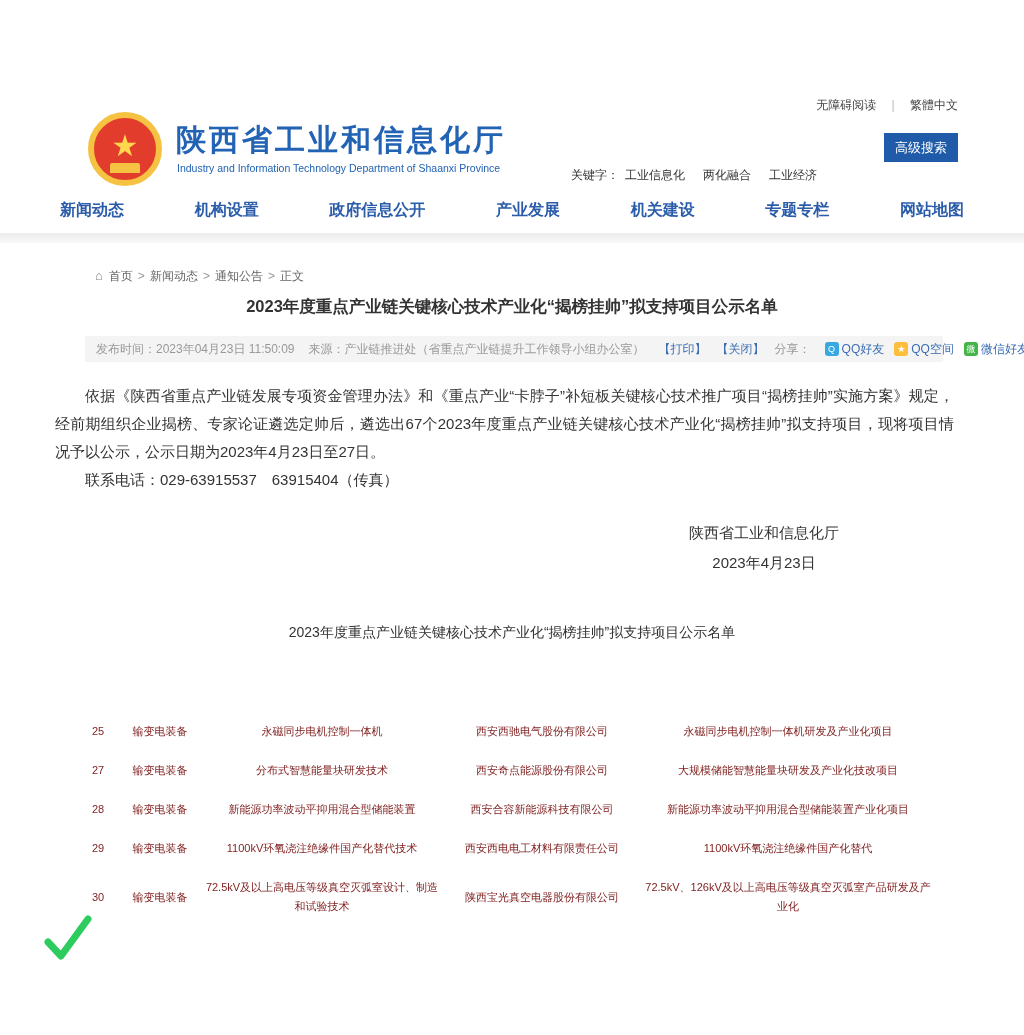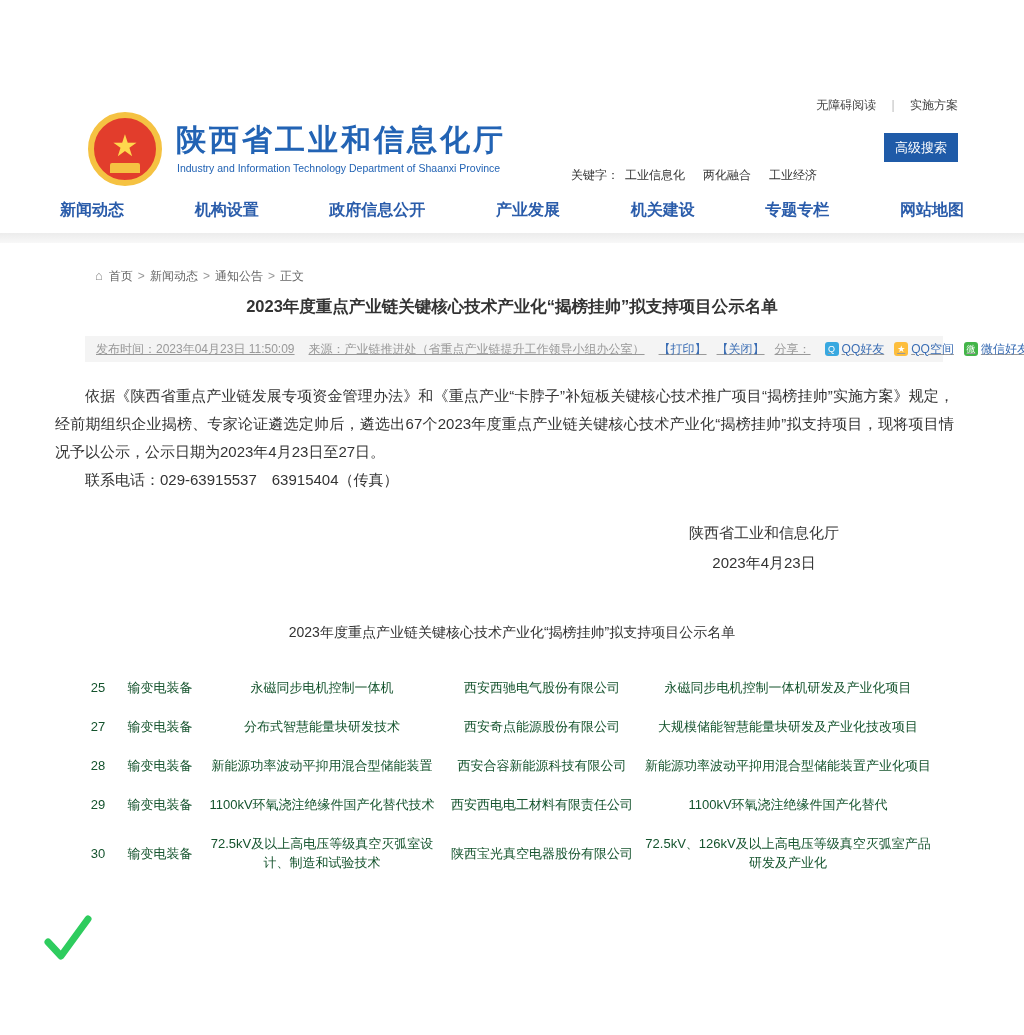--- a/index.html
+++ b/index.html
@@ -48,60 +48,60 @@
   .breadcrumb { position:absolute; left:95px; top:268px; font-size:12px; color:#666; }
   .breadcrumb .home-ic { color:#888; margin-right:6px; font-size:13px; }
   .breadcrumb .crumb { color:#666; text-decoration:none; cursor:pointer; }
   .breadcrumb .csep { margin:0 5px; color:#999; }
   .breadcrumb .crumb:first-of-type .csep { display:none; }
 
   
   .art-title { position:absolute; left:63px; top:296px; width:898px; text-align:center;
                font-size:16.5px; font-weight:bold; color:#333; }
   .meta-bar { position:absolute; left:85px; top:336px; width:858px; height:26px; background:#f4f4f4;
-              display:flex; align-items:center; font-size:12px; color:#999; padding-left:11px; white-space:nowrap;text-decoration:underline; }
+              display:flex; align-items:center; font-size:12px; color:#999; padding-left:11px; white-space:nowrap; }
   .meta-bar .mv { color:#999; margin-right:14px; }
   .meta-bar a { color:#3a6db4; text-decoration:none; margin-right:10px; cursor:pointer; }
   .meta-bar .share-wrap { display:flex; align-items:center; }
   .share-item { display:flex; align-items:center; margin-right:10px; cursor:pointer; text-decoration:none; }
   .share-item .sic { width:14px; height:14px; border-radius:3px; color:#fff; font-size:9px;
                      display:flex; align-items:center; justify-content:center; margin-right:3px; }
   .share-item .slabel { color:#3a6db4; font-size:12px; }
 
   .paras { position:absolute; left:55px; top:382px; width:899px; font-size:15px; color:#333;
            line-height:28px; text-align:justify; }
   .paras p { text-indent:2em; }
   .signature { position:absolute; right:185px; top:518px; text-align:center; font-size:15px;
                color:#333; line-height:30px; }
 
   .tbl-caption { position:absolute; left:63px; top:624px; width:898px; text-align:center;
                  font-size:14px; color:#333; }
 
   
-  .tbl { position:absolute; left:76px; top:668px; width:860px; display:table; table-layout:fixed;
-         border-collapse:collapse; font-size:13px; color:#14532d; }
+  .tbl { position:absolute; left:76px; top:712px; width:860px; display:table; table-layout:fixed;
+         border-collapse:collapse; font-size:11px; color:#7f1d1d; }
   .tr { display:table-row; }
   .td { display:table-cell; text-align:center; vertical-align:middle; padding:10px 4px; line-height:19px; }
   .td.c-num { width:44px; }
   .td.c-cat { width:80px; }
   .td.c-tech { width:244px; }
   .td.c-comp { width:196px; }
   .td.c-proj { width:296px; }
 
   .check { position:absolute; left:42px; top:912px; width:52px; height:52px; }
 </style>
 </head>
 <body>
 
 <div class="page">
 
   <div class="topbar">
     <a>无障碍阅读</a>
     <span class="sep">|</span>
-    <a>实施方案</a>
+    <a>繁體中文</a>
   </div>
 
   <div class="emblem">
     <span class="star">★</span>
     <span class="gate"></span>
   </div>
   <div class="site-title">陕西省工业和信息化厅</div>
   <div class="site-subtitle">Industry and Information Technology Department of Shaanxi Province</div>
 
   <button class="adv-btn">高级搜索</button>

